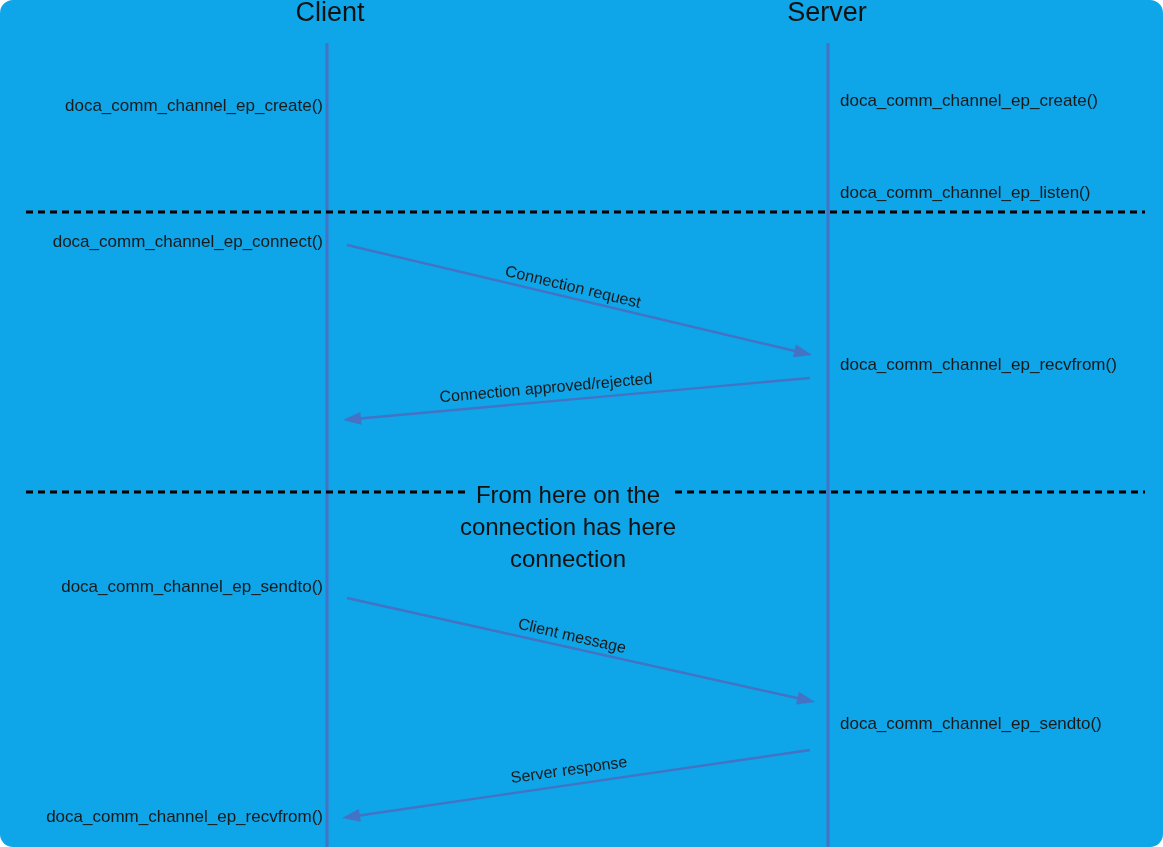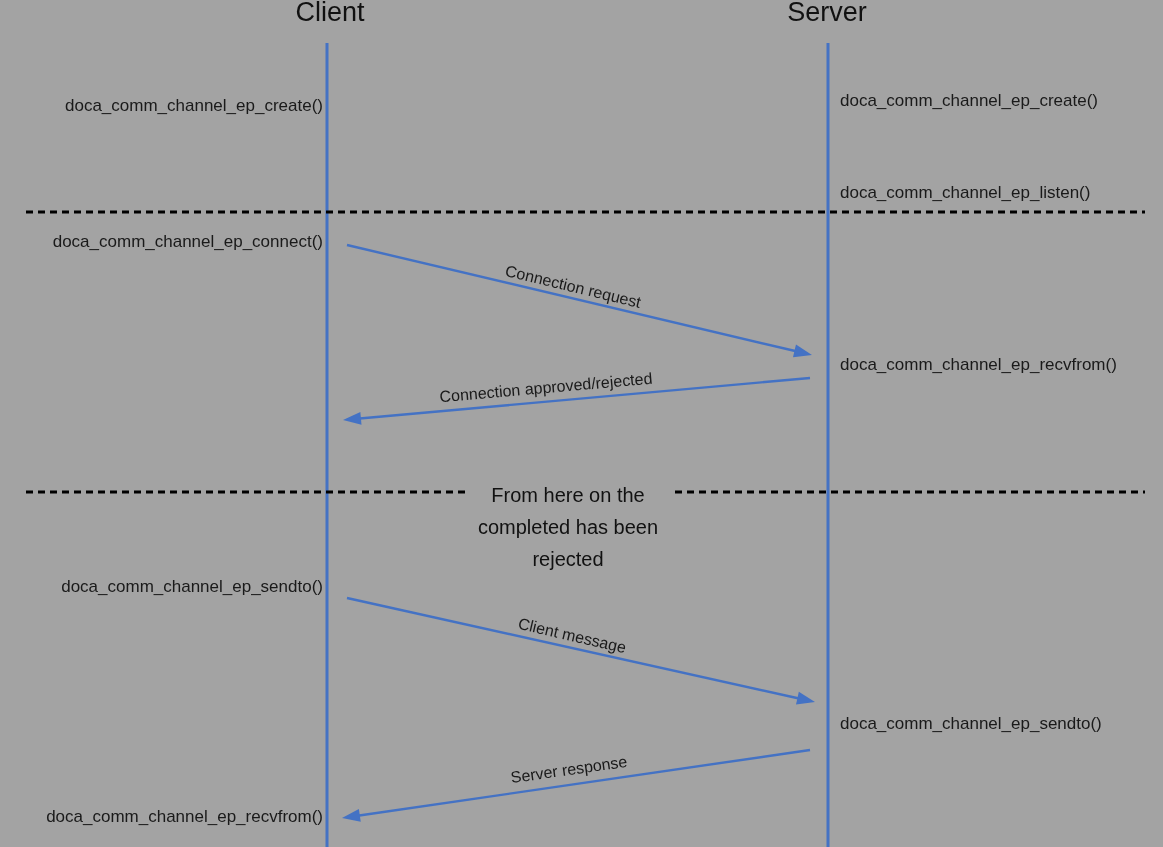--- a/index.html
+++ b/index.html
@@ -1,23 +1,24 @@
 <!DOCTYPE html>
 <html><head>
 <meta charset="utf-8">
 <style>
   html, body { margin: 0; padding: 0; background: #ffffff; }
   .canvas {
     position: relative;
     width: 1163px;
     height: 847px;
-    background: #a3a3a3;
+    background: #0ea5e9;
     overflow: hidden;
     font-family: "Liberation Sans", "DejaVu Sans", sans-serif;
     color: #1a1a1a;
+    border-radius: 13px;
   }
   #diagram-svg {
     position: absolute;
     left: 0; top: 0;
     width: 1163px; height: 847px;
   }
   .actor-title {
     position: absolute;
     top: -3px;
     transform: translateX(-50%);
@@ -39,21 +40,21 @@
     text-align: left;
     font-size: 17px;
     white-space: nowrap;
   }
   .note {
     position: absolute;
     left: 568px;
     top: 479px;
     transform: translateX(-50%);
     text-align: center;
-    font-size: 20px;
+    font-size: 24px;
     line-height: 32px;
     white-space: nowrap;
     color: #111111;
   }
   .arrow-label {
     position: absolute;
     font-size: 16px;
     white-space: nowrap;
     color: #1a1a1a;
   }
@@ -86,20 +87,20 @@
   <div class="lbl-left" style="top:577px">doca_comm_channel_ep_sendto()</div>
   <div class="lbl-left" style="top:807px">doca_comm_channel_ep_recvfrom()</div>
 
   <div class="lbl-right" style="top:91px">doca_comm_channel_ep_create()</div>
   <div class="lbl-right" style="top:183px">doca_comm_channel_ep_listen()</div>
   <div class="lbl-right" style="top:355px">doca_comm_channel_ep_recvfrom()</div>
   <div class="lbl-right" style="top:714px">doca_comm_channel_ep_sendto()</div>
 
   <div class="note">
     <div>From here on the</div>
-    <div>completed has been</div>
-    <div>rejected</div>
+    <div>connection has here</div>
+    <div>connection</div>
   </div>
 <div class="arrow-label" style="left: 573px; top: 287px; transform: translate(-50%, -50%) rotate(13.5deg);">Connection request</div>
     <div class="arrow-label" style="left: 546px; top: 388px; transform: translate(-50%, -50%) rotate(-5deg);">Connection approved/rejected</div>
     <div class="arrow-label" style="left: 572px; top: 636px; transform: translate(-50%, -50%) rotate(13deg);">Client message</div>
     <div class="arrow-label" style="left: 569px; top: 770px; transform: translate(-50%, -50%) rotate(-8deg);">Server response</div>
   </div>
 
 </body></html>

